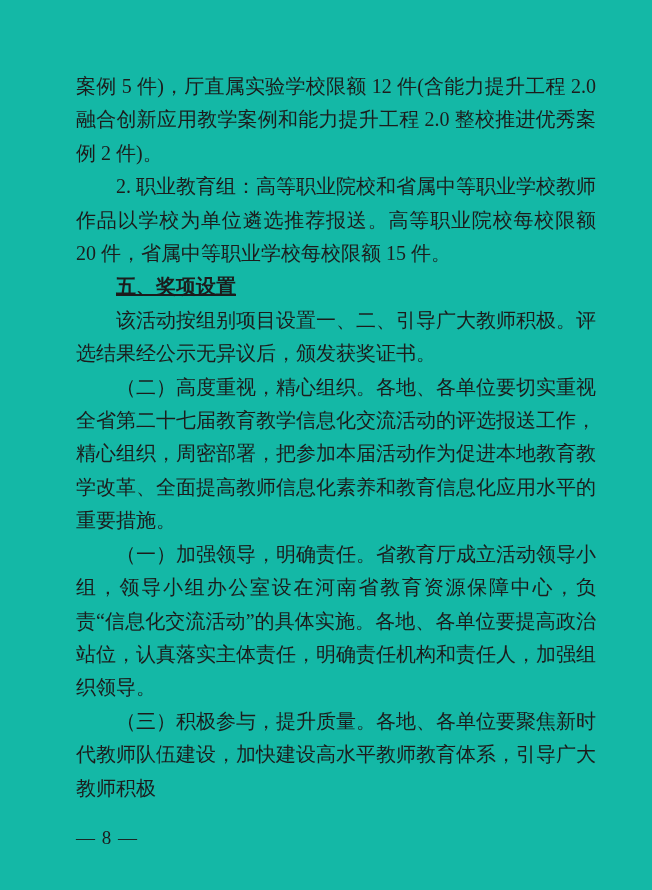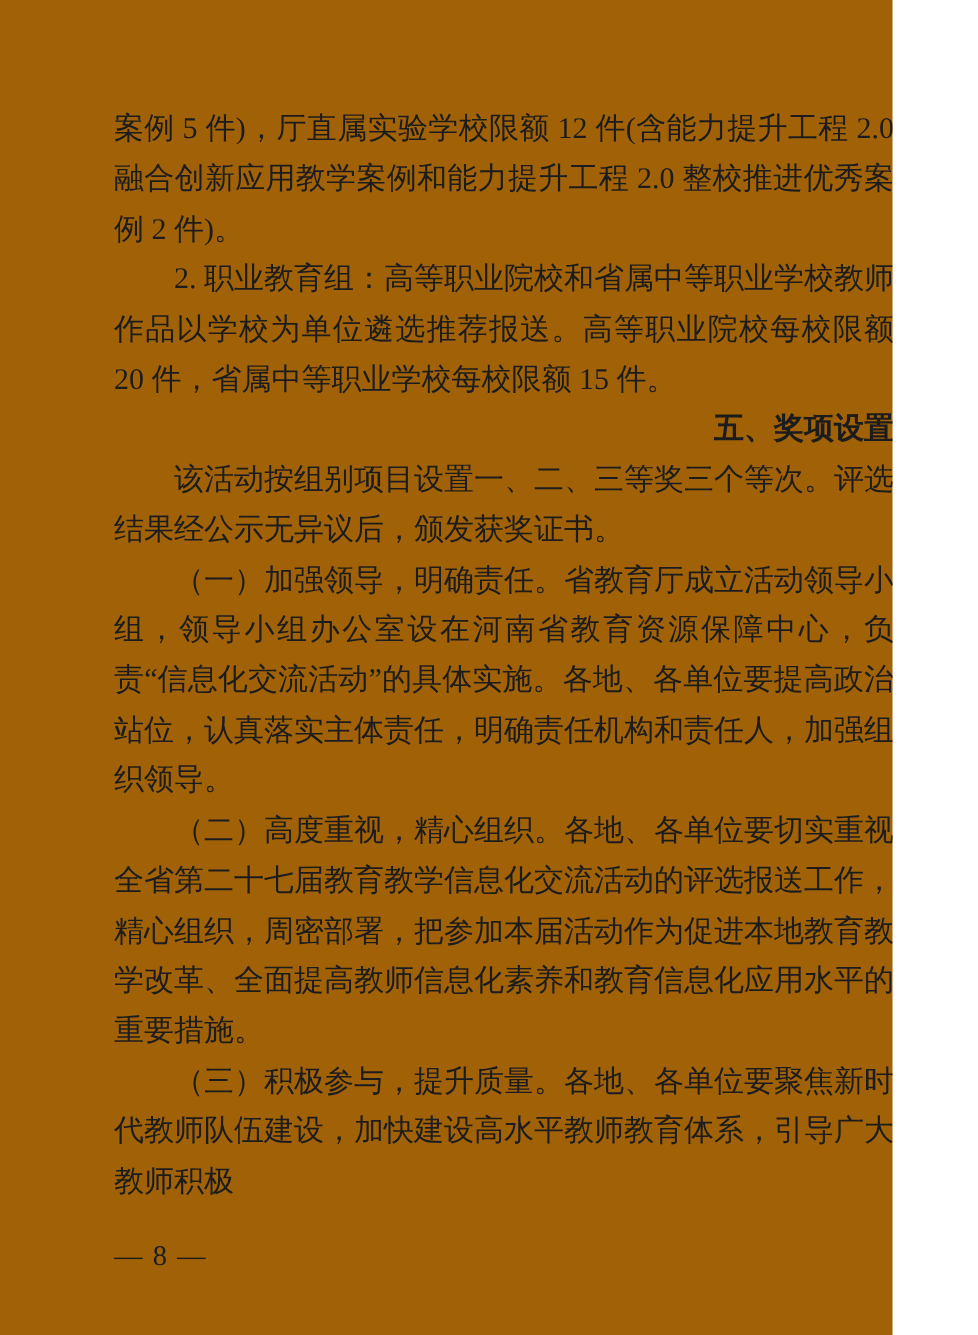--- a/index.html
+++ b/index.html
@@ -1,22 +1,22 @@
 <!DOCTYPE html>
 <html><head>
 <meta charset="utf-8">
 <style>
   * { margin: 0; padding: 0; box-sizing: border-box; }
   html, body { width: 652px; height: 890px; }
   body { background: #ffffff; }
   .page {
     position: relative;
-    width: 595px;
+    width: 652px;
     height: 890px;
-    background: #a16207;
+    background: #14b8a6;
     color: #1c1c1c;
     overflow: hidden;
   }
   .content {
     position: absolute;
     left: 76px;
     top: 70px;
     width: 520px;
   }
   .content p {
@@ -24,40 +24,41 @@
     font-size: 20px;
     line-height: 33.4px;
     text-align: justify;
     text-justify: inter-character;
     text-indent: 2em;
   }
   .content p.continuation { text-indent: 0; }
   .content p.heading {
     font-family: "Liberation Sans", "DejaVu Sans", sans-serif;
     font-weight: 700;
-    text-align: right;
+    text-align: left;
+    text-decoration: underline;
   }
   .footer {
     position: absolute;
     left: 76px;
     top: 827px;
     font-family: "Liberation Serif", "DejaVu Serif", serif;
     font-size: 19px;
     line-height: 22px;
     color: #1c1c1c;
     letter-spacing: 1px;
   }
 </style>
 </head>
 <body>
 
 <div class="page">
   <div class="content">
     <p class="continuation">案例 5 件)，厅直属实验学校限额 12 件(含能力提升工程 2.0 融合创新应用教学案例和能力提升工程 2.0 整校推进优秀案例 2 件)。</p>
     <p>2. 职业教育组：高等职业院校和省属中等职业学校教师作品以学校为单位遴选推荐报送。高等职业院校每校限额 20 件，省属中等职业学校每校限额 15 件。</p>
     <p class="heading">五、奖项设置</p>
-    <p>该活动按组别项目设置一、二、三等奖三个等次。评选结果经公示无异议后，颁发获奖证书。</p>
+    <p>该活动按组别项目设置一、二、引导广大教师积极。评选结果经公示无异议后，颁发获奖证书。</p>
+    <p>（二）高度重视，精心组织。各地、各单位要切实重视全省第二十七届教育教学信息化交流活动的评选报送工作，精心组织，周密部署，把参加本届活动作为促进本地教育教学改革、全面提高教师信息化素养和教育信息化应用水平的重要措施。</p>
     <p>（一）加强领导，明确责任。省教育厅成立活动领导小组，领导小组办公室设在河南省教育资源保障中心，负责“信息化交流活动”的具体实施。各地、各单位要提高政治站位，认真落实主体责任，明确责任机构和责任人，加强组织领导。</p>
-    <p>（二）高度重视，精心组织。各地、各单位要切实重视全省第二十七届教育教学信息化交流活动的评选报送工作，精心组织，周密部署，把参加本届活动作为促进本地教育教学改革、全面提高教师信息化素养和教育信息化应用水平的重要措施。</p>
     <p>（三）积极参与，提升质量。各地、各单位要聚焦新时代教师队伍建设，加快建设高水平教师教育体系，引导广大教师积极</p>
   </div>
   <div class="footer">— 8 —</div>
 </div>
 
 </body></html>

